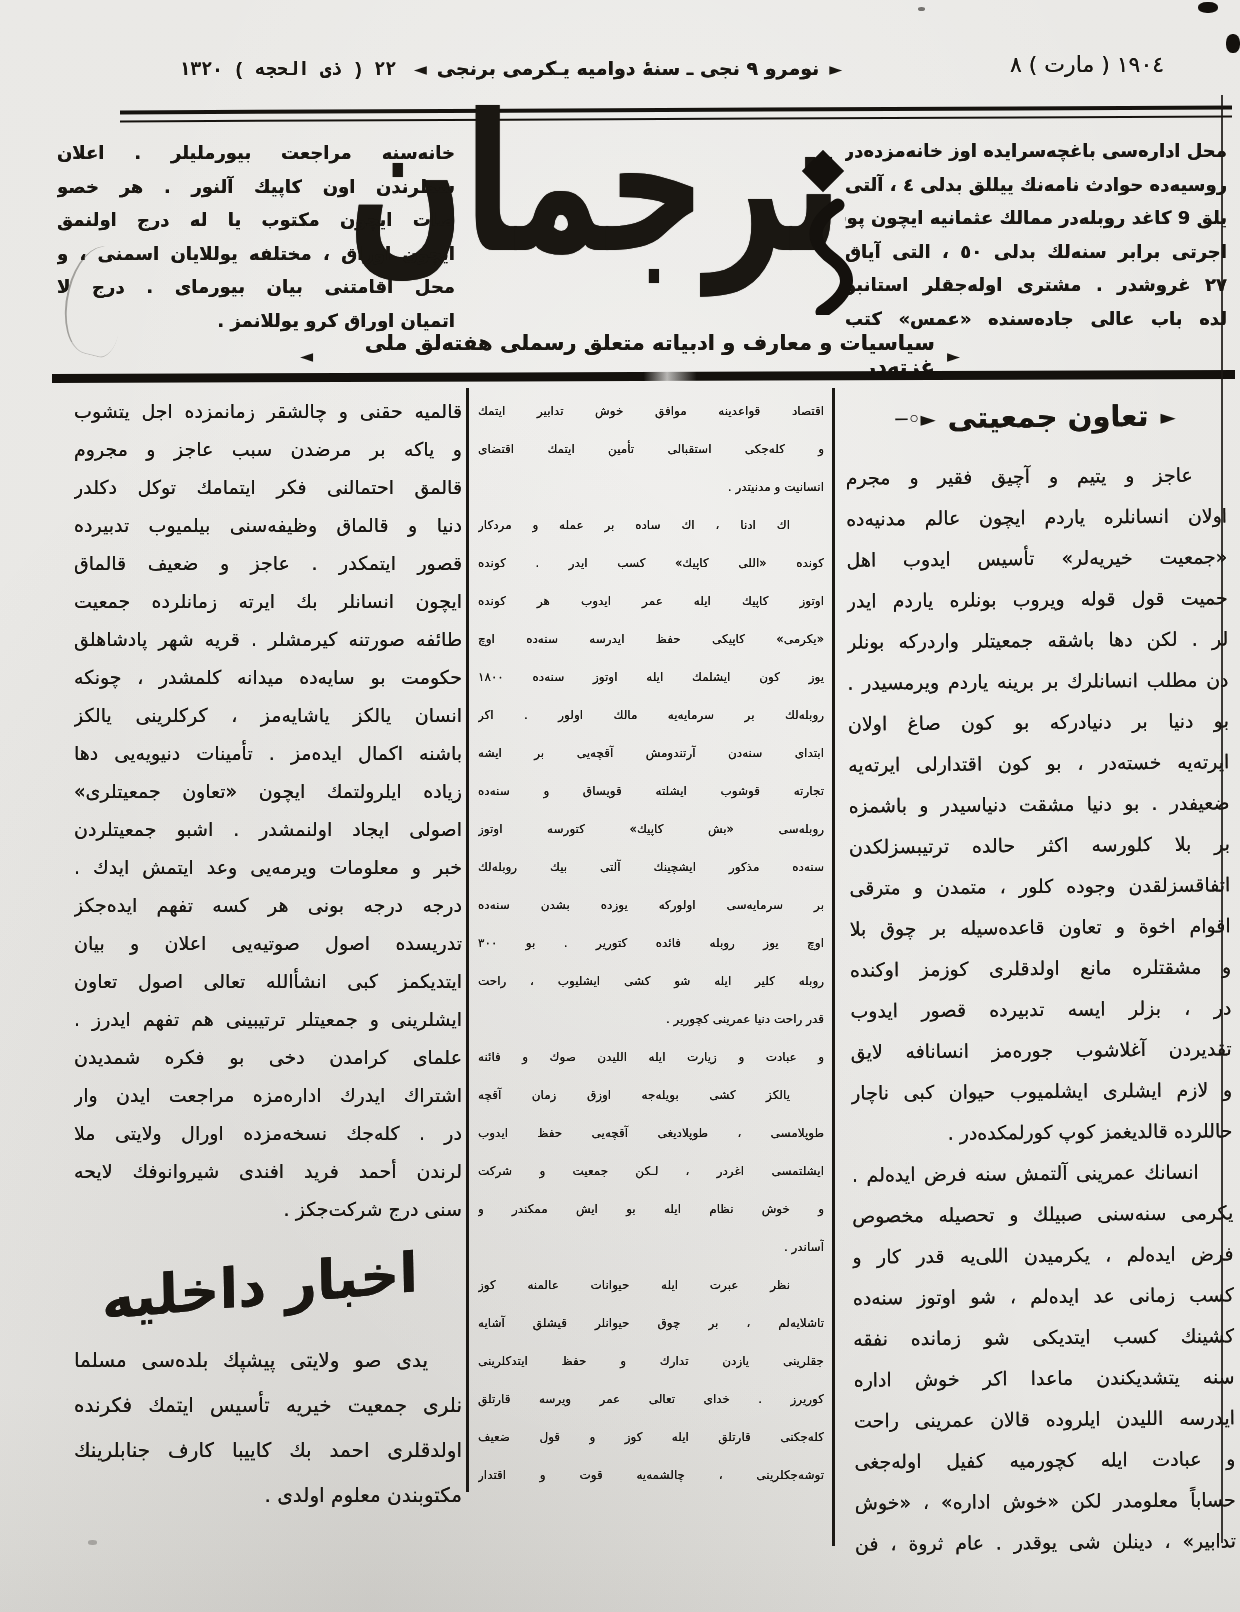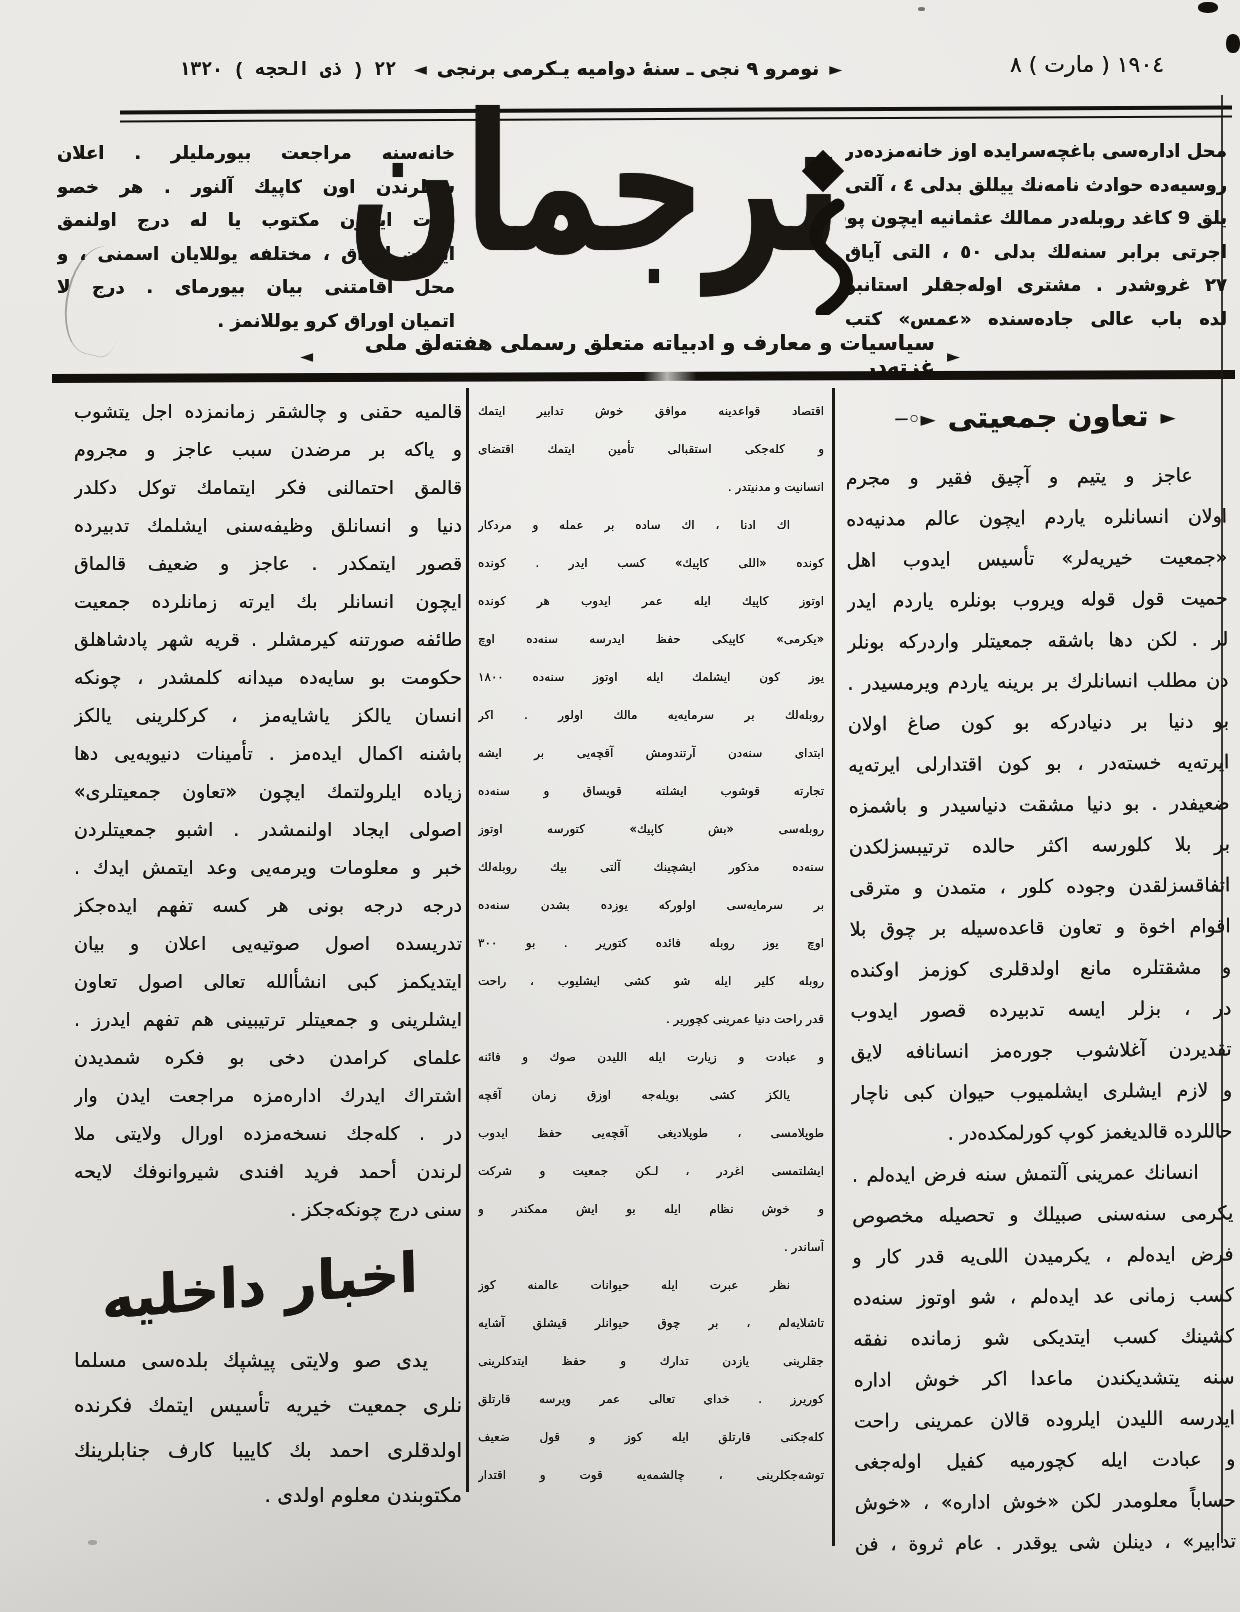--- a/index.html
+++ b/index.html
@@ -177,39 +177,39 @@
       <div class="line txt">كوریرز . خدای تعالی عمر ویرسه قارتلق</div>
       <div class="line txt">كله‌جكنی قارتلق ایله كوز و قول ضعیف</div>
       <div class="line txt">توشه‌جكلرینی ، چالشمه‌یه قوت و اقتدار</div>
     </div>
 
   <div class="col col-left">
     <div>
         <div class="line txt">قالمیه حقنی و چالشقر زمانمزده اجل یتشوب</div>
         <div class="line txt">و یاكه بر مرضدن سبب عاجز و مجروم</div>
         <div class="line txt">قالمق احتمالنی فكر ایتمامك توكل دكلدر</div>
-        <div class="line txt">دنیا و انسانلق وظیفه‌سنی ایشلمك تدبیرده</div>
+        <div class="line txt">دنیا و قالماق وظیفه‌سنی بیلمیوب تدبیرده</div>
         <div class="line txt">قصور ایتمكدر . عاجز و ضعیف قالماق</div>
         <div class="line txt">ایچون انسانلر بك ایرته زمانلرده جمعیت</div>
         <div class="line txt">طائفه صورتنه كیرمشلر . قریه شهر پادشاهلق</div>
         <div class="line txt">حكومت بو سایه‌ده میدانه كلمشدر ، چونكه</div>
         <div class="line txt">انسان یالكز یاشایه‌مز ، كركلرینی یالكز</div>
         <div class="line txt">باشنه اكمال ایده‌مز . تأمینات دنیویه‌یی دها</div>
         <div class="line txt">زیاده ایلرولتمك ایچون «تعاون جمعیتلری»</div>
         <div class="line txt">اصولی ایجاد اولنمشدر . اشبو جمعیتلردن</div>
         <div class="line txt">خبر و معلومات ویرمه‌یی وعد ایتمش ایدك .</div>
         <div class="line txt">درجه درجه بونی هر كسه تفهم ایده‌جكز</div>
         <div class="line txt">تدریسده اصول صوتیه‌یی اعلان و بیان</div>
         <div class="line txt">ایتدیكمز كبی انشأالله تعالی اصول تعاون</div>
         <div class="line txt">ایشلرینی و جمعیتلر ترتیبینی هم تفهم ایدرز .</div>
         <div class="line txt">علمای كرامدن دخی بو فكره شمدیدن</div>
         <div class="line txt">اشتراك ایدرك اداره‌مزه مراجعت ایدن وار</div>
         <div class="line txt">در . كله‌جك نسخه‌مزده اورال ولایتی ملا</div>
         <div class="line txt">لرندن أحمد فرید افندی شیروانوفك لایحه</div>
-        <div class="line txt last">سنی درج چونكه‌جكز .</div>
+        <div class="line txt last">سنی درج شركت‌جكز .</div>
       </div>
     <div class="akhbar txt">اخبار داخلیه</div>
     <div class="after">
         <div class="line txt indent">یدی صو ولایتی پیشپك بلده‌سی مسلما</div>
         <div class="line txt">نلری جمعیت خیریه تأسیس ایتمك فكرنده</div>
         <div class="line txt">اولدقلری احمد بك كاییبا كارف جنابلرینك</div>
         <div class="line txt last">مكتوبندن معلوم اولدی .</div>
       </div>
   </div>
 

